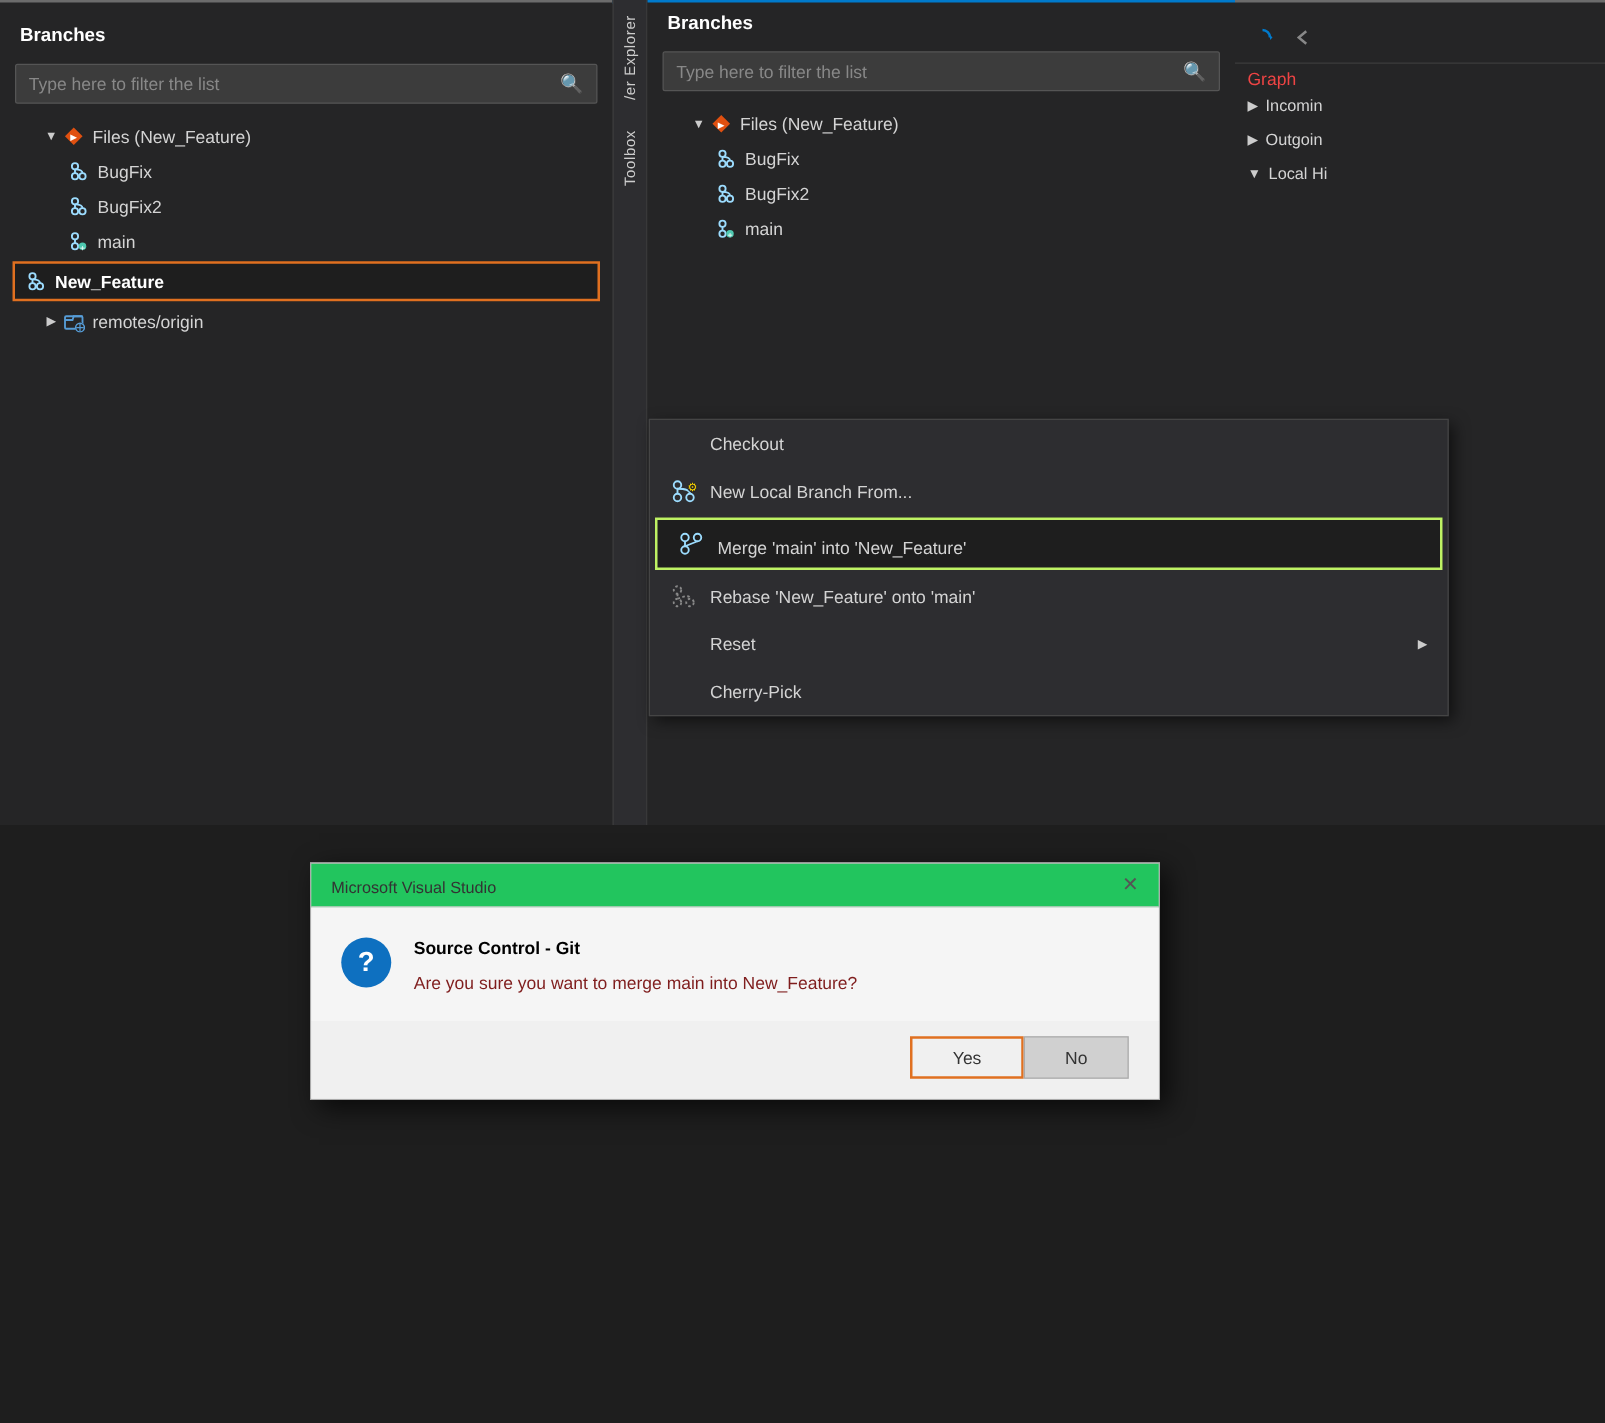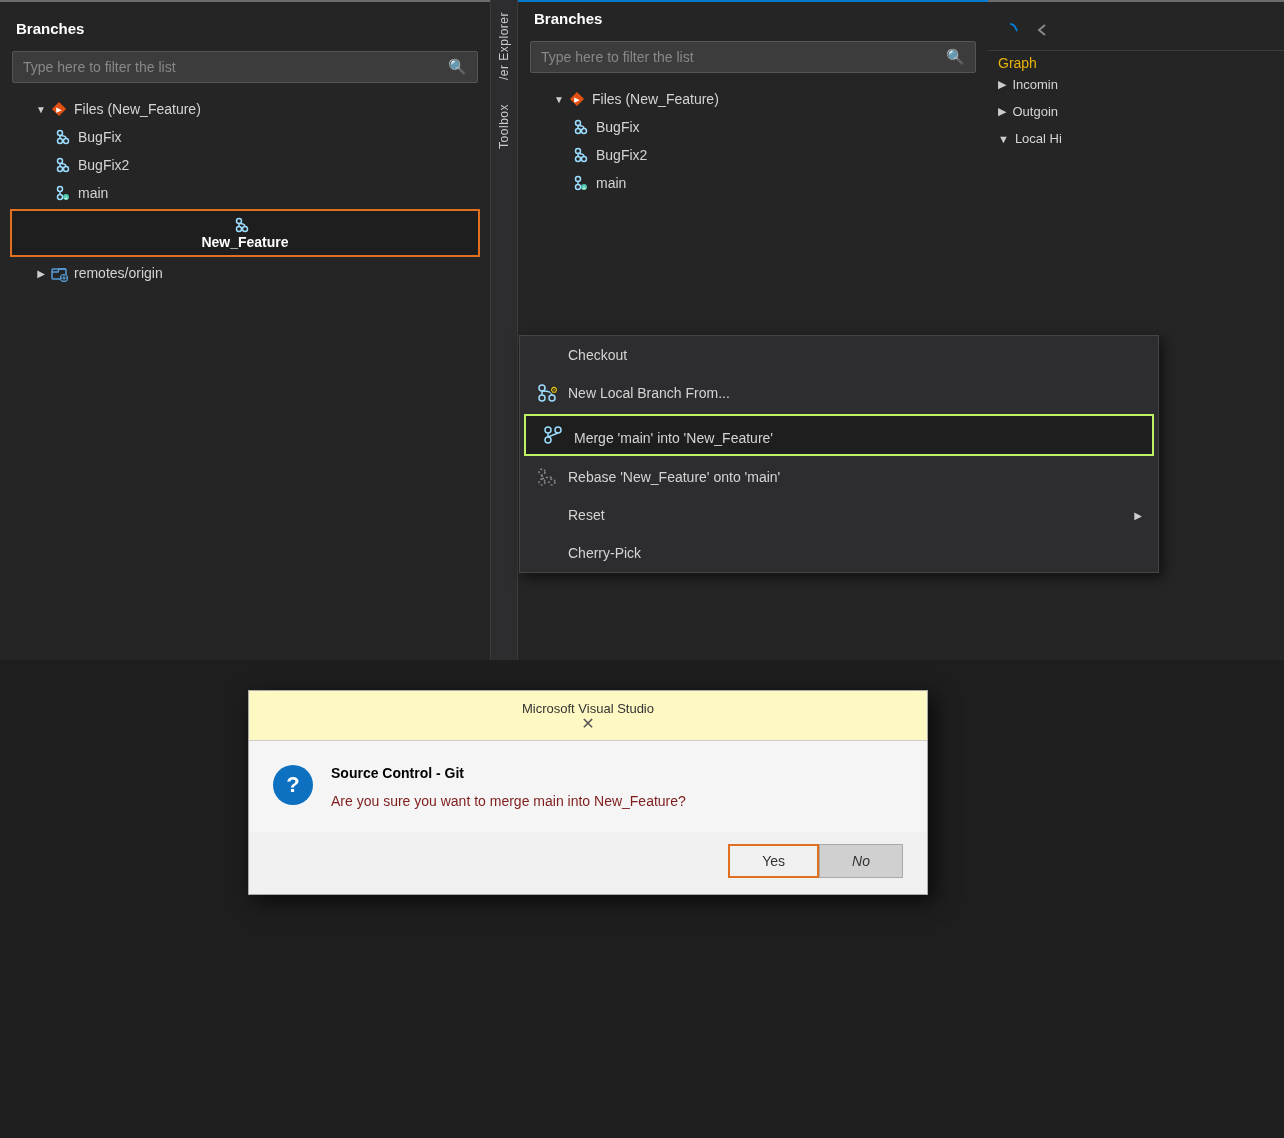--- a/index.html
+++ b/index.html
@@ -213,21 +213,21 @@
       justify-content: center;
       cursor: pointer;
       color: #007acc;
       font-size: 16px;
       border: none;
       background: none;
     }
 
     .graph-label {
       font-size: 14px;
-      color: #eab308;
+      color: #ef4444;
       padding: 4px 10px 0 10px;
     }
 
     .graph-subsection {
       display: flex;
       align-items: center;
       padding: 6px 10px;
       cursor: pointer;
       color: #d4d4d4;
       font-size: 13px;
@@ -254,27 +254,26 @@
       left: 248px;
       top: 690px;
       width: 680px;
       background: #f0f0f0;
       border: 1px solid #aaa;
       box-shadow: 6px 6px 20px rgba(0,0,0,0.7);
       pointer-events: all;
     }
 
     .dialog-titlebar {
-      background: #fef9c3;
+      background: #22c55e;
       padding: 10px 16px 8px 16px;
       display: flex;
       align-items: center;
       justify-content: space-between;
       border-bottom: 1px solid #ccc;
-      flex-direction: column;
     }
 
     .dialog-title-text {
       color: #333;
       font-size: 13px;
     }
 
     .dialog-close {
       background: none;
       border: none;
@@ -341,21 +340,20 @@
     }
 
     .btn-no {
       padding: 7px 32px;
       background: #d0d0d0;
       border: 1px solid #aaa;
       color: #333;
       font-size: 14px;
       cursor: pointer;
       font-family: 'Segoe UI', Arial, sans-serif;
-      font-style: italic;
     }
 
     
     .top-progress {
       height: 3px;
       background: #007acc;
       width: 40%;
       position: absolute;
       top: 0;
       left: 0;
@@ -453,21 +451,21 @@
             <circle cx="6" cy="5" r="2.5" fill="none" stroke="#9cdcfe" stroke-width="1.5"></circle>
             <circle cx="6" cy="13" r="2.5" fill="none" stroke="#9cdcfe" stroke-width="1.5"></circle>
             <line x1="6" y1="7.5" x2="6" y2="10.5" stroke="#9cdcfe" stroke-width="1.5"></line>
             <circle cx="12" cy="13" r="3" fill="#4ec9b0"></circle>
             <text x="12" y="16.5" text-anchor="middle" fill="white" font-size="7">+</text>
           </svg>
         </span>
         <span class="item-label">main</span>
       </div>
 
-      <div class="tree-item selected-branch" style="margin: 2px 6px; flex-direction: column;">
+      <div class="tree-item selected-branch" style="margin: 2px 6px;">
         <span class="branch-icon branch-node">
           <svg width="18" height="18" viewBox="0 0 18 18">
             <circle cx="6" cy="5" r="2.5" fill="none" stroke="#9cdcfe" stroke-width="1.5"></circle>
             <circle cx="12" cy="13" r="2.5" fill="none" stroke="#9cdcfe" stroke-width="1.5"></circle>
             <circle cx="6" cy="13" r="2.5" fill="none" stroke="#9cdcfe" stroke-width="1.5"></circle>
             <line x1="6" y1="7.5" x2="6" y2="10.5" stroke="#9cdcfe" stroke-width="1.5"></line>
             <path d="M6 7.5 Q12 7.5 12 10.5" fill="none" stroke="#9cdcfe" stroke-width="1.5"></path>
           </svg>
         </span>
         <span class="item-label bold">New_Feature</span>

